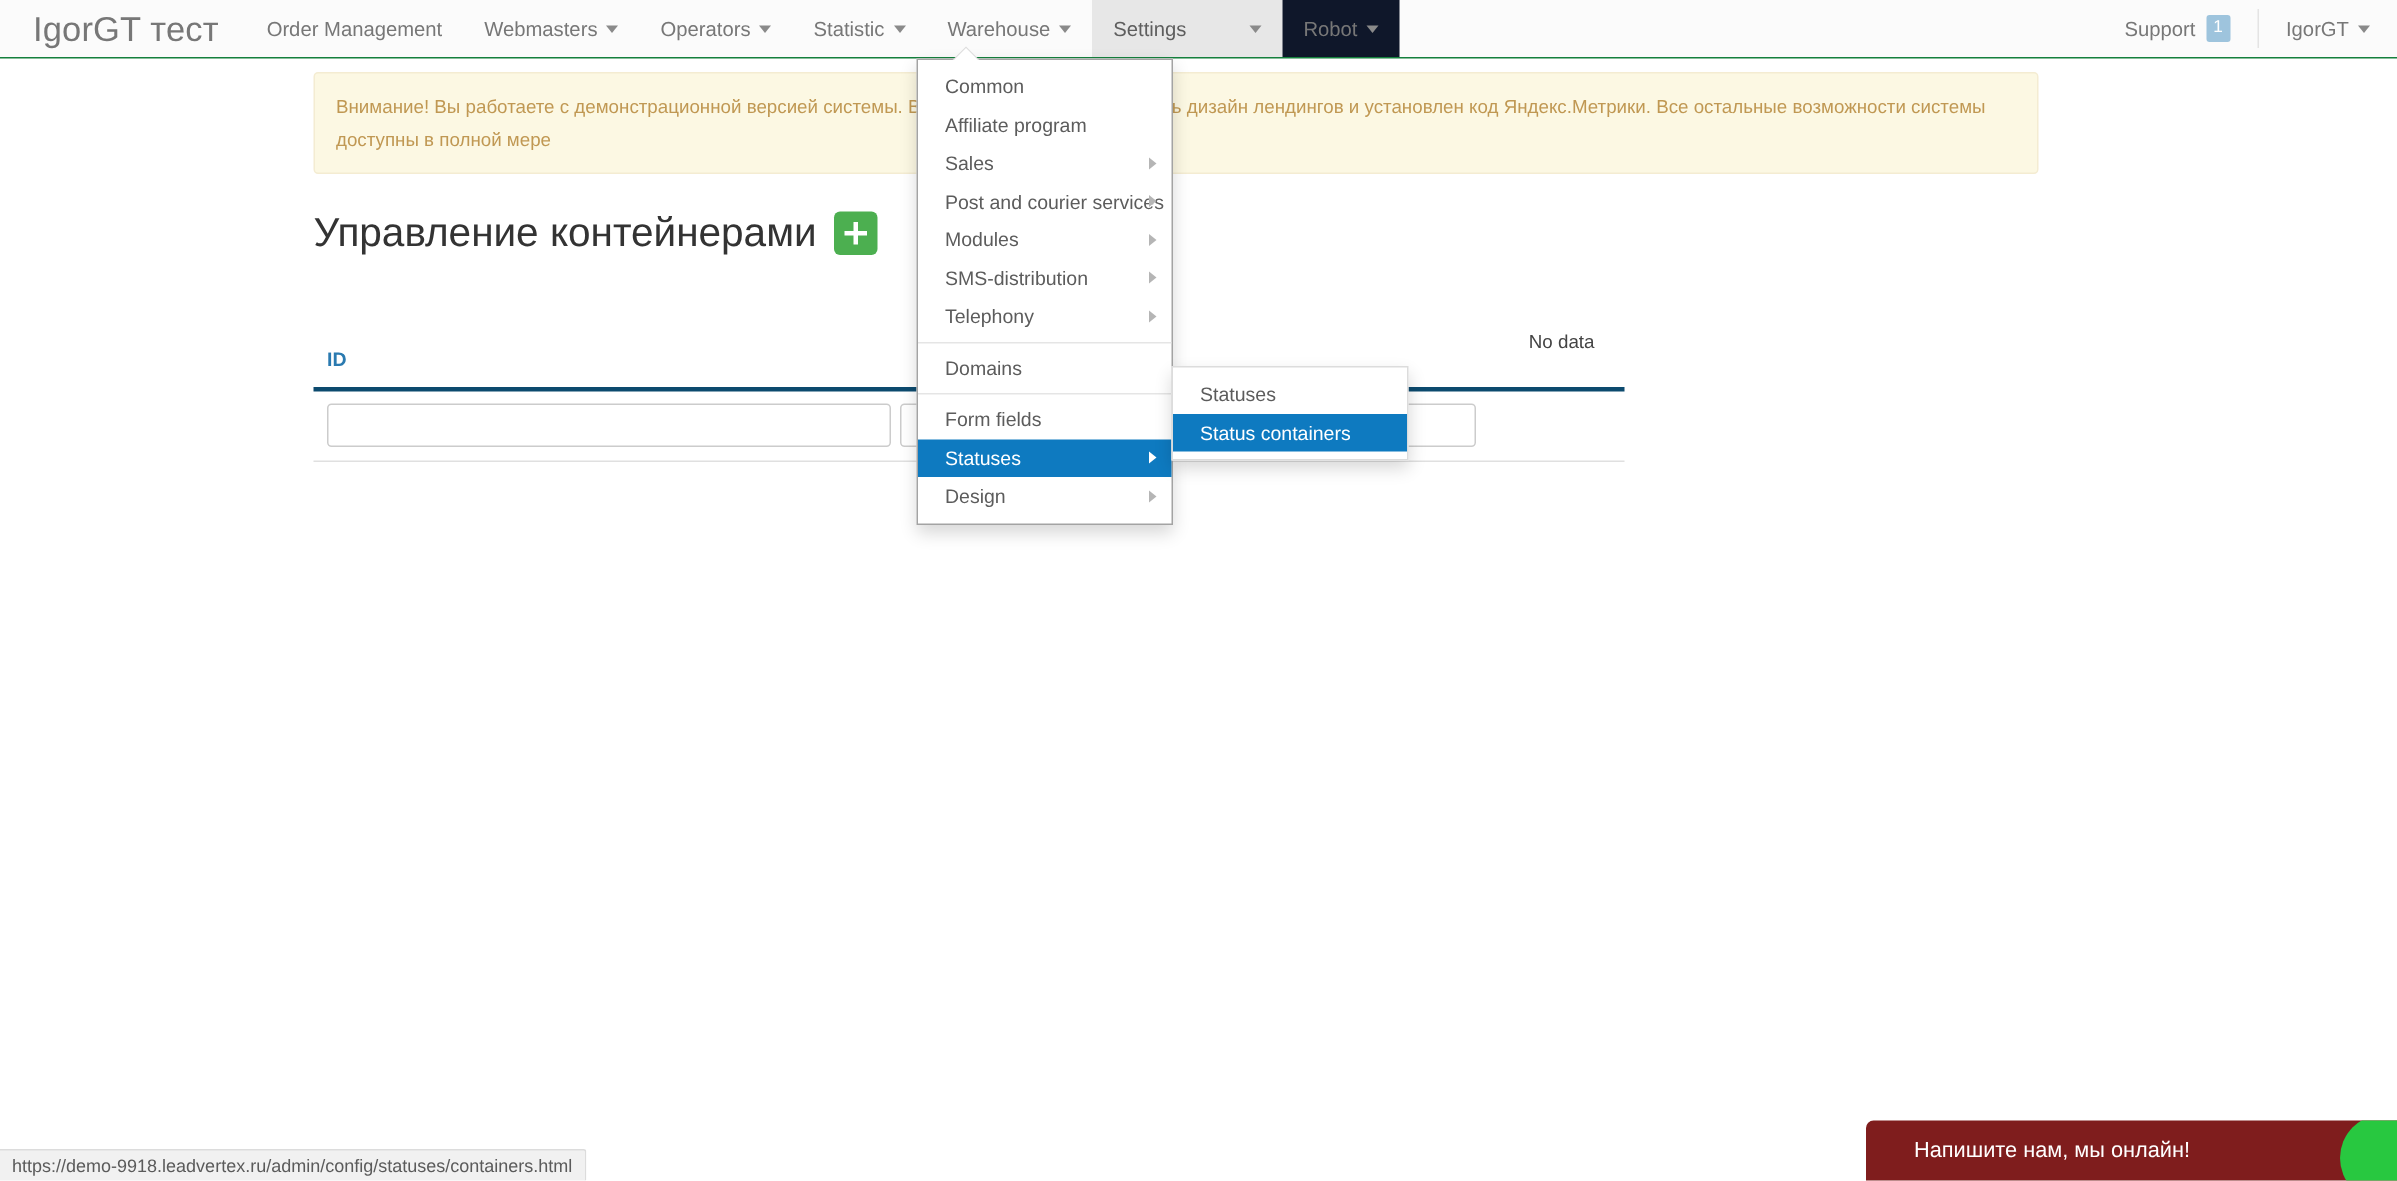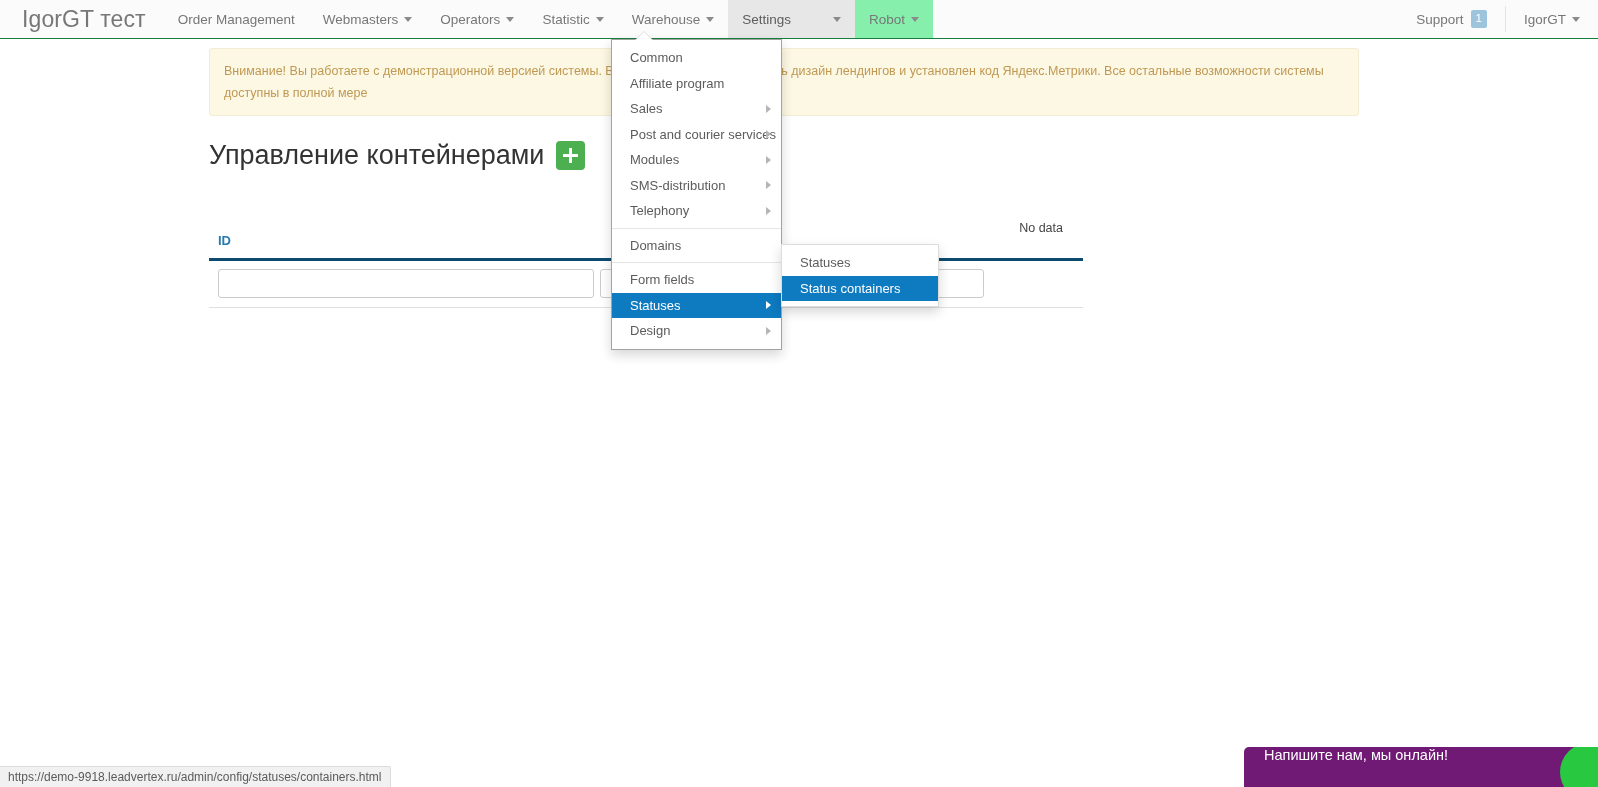--- a/index.html
+++ b/index.html
@@ -32,21 +32,21 @@
   .nav-item {
     display: flex; align-items: center;
     padding: 0 14px;
     font-size: 13.5px;
     color: #777777;
     white-space: nowrap;
     cursor: pointer;
     position: relative;
   }
   .nav-item.active { background: #e7e7e7; color: #5e5e5e; gap: 36px; }
-  .nav-item.robot { background: #86efac; color: #777777; }
+  .nav-item.robot { background: #0f172a; color: #777777; }
   .caret {
     display: inline-block;
     width: 0; height: 0;
     margin-left: 6px;
     border-left: 4.5px solid transparent;
     border-right: 4.5px solid transparent;
     border-top: 5px solid #8a8a8a;
   }
   .nav-right {
     margin-left: auto;
@@ -234,24 +234,24 @@
     color: #5b5b5b;
     z-index: 80;
     border-top-right-radius: 2px;
   }
 
   
   .chat {
     position: absolute;
     right: 0; bottom: 0;
     width: 354px; height: 40px;
-    background: #701a75;
+    background: #7f1d1d;
     border-top-left-radius: 5px;
-    display: flex; 
-    padding-left: 20px;
+    display: flex; align-items: center;
+    padding-left: 32px;
     overflow: hidden;
     z-index: 75;
   }
   .chat-text {
     font-size: 14.5px;
     color: #ffffff;
     white-space: nowrap;
   }
   .chat-blob {
     position: absolute;

